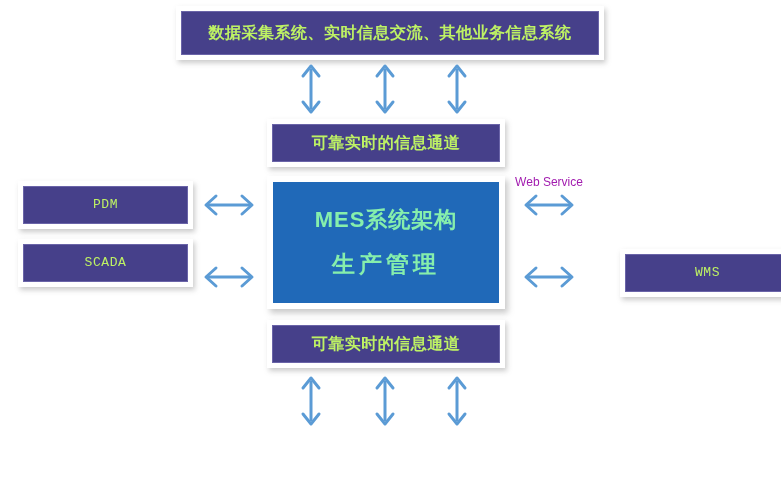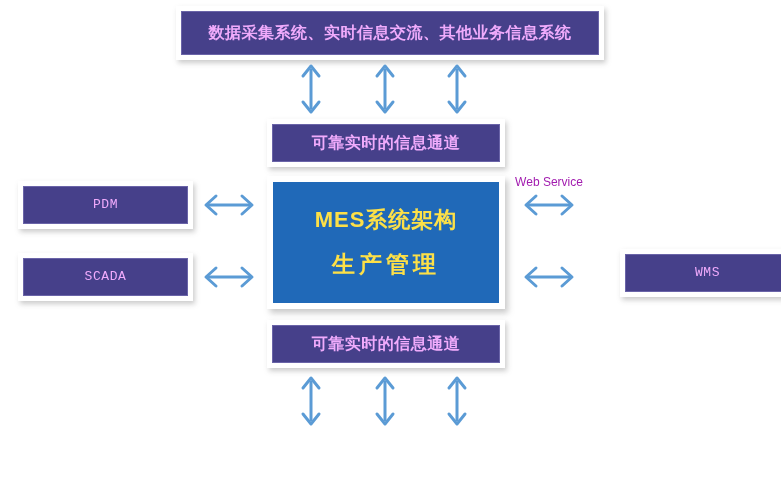--- a/index.html
+++ b/index.html
@@ -28,21 +28,21 @@
   }
   .pbox > .inner {
     width: 100%;
     height: 100%;
     background: #46408a;
     border: 1px solid #6a64a8;
     box-sizing: border-box;
     display: flex;
     align-items: center;
     justify-content: center;
-    color: #f0abfc;
+    color: #bef264;
     text-align: center;
   }
   .pbox .label-cn {
     font-size: 16px;
     font-weight: bold;
     letter-spacing: 0.5px;
     line-height: 1.1;
   }
   .pbox .label-en {
     font-size: 13px;
@@ -62,21 +62,21 @@
   }
   #center-box > .inner {
     width: 100%;
     height: 100%;
     background: #2069b8;
     box-sizing: border-box;
     display: flex;
     flex-direction: column;
     align-items: center;
     justify-content: center;
-    color: #fde047;
+    color: #86efac;
     gap: 14px;
   }
   #center-box .c-line1 {
     font-size: 22px;
     font-weight: bold;
     letter-spacing: 1px;
   }
   #center-box .c-line2 {
     font-size: 23px;
     font-weight: bold;
@@ -138,21 +138,21 @@
       <span class="label-cn">可靠实时的信息通道</span>
     </div>
   </div>
 
   <div class="pbox" style="left:18px; top:181px; width:175px; height:48px;">
     <div class="inner">
       <span class="label-en">PDM</span>
     </div>
   </div>
 
-  <div class="pbox" style="left:18px; top:253px; width:175px; height:48px;">
+  <div class="pbox" style="left:18px; top:239px; width:175px; height:48px;">
     <div class="inner">
       <span class="label-en">SCADA</span>
     </div>
   </div>
 
   <div class="arrow" style="left:201px; top:192px;">
     <svg width="56" height="26" viewBox="0 0 56 26">
       <line x1="7" y1="13" x2="49" y2="13" stroke="#5b9bd5" stroke-width="3"></line>
       <polyline points="15,4 5,13 15,22" fill="none" stroke="#5b9bd5" stroke-width="3" stroke-linecap="round" stroke-linejoin="round"></polyline>
       <polyline points="41,4 51,13 41,22" fill="none" stroke="#5b9bd5" stroke-width="3" stroke-linecap="round" stroke-linejoin="round"></polyline>

